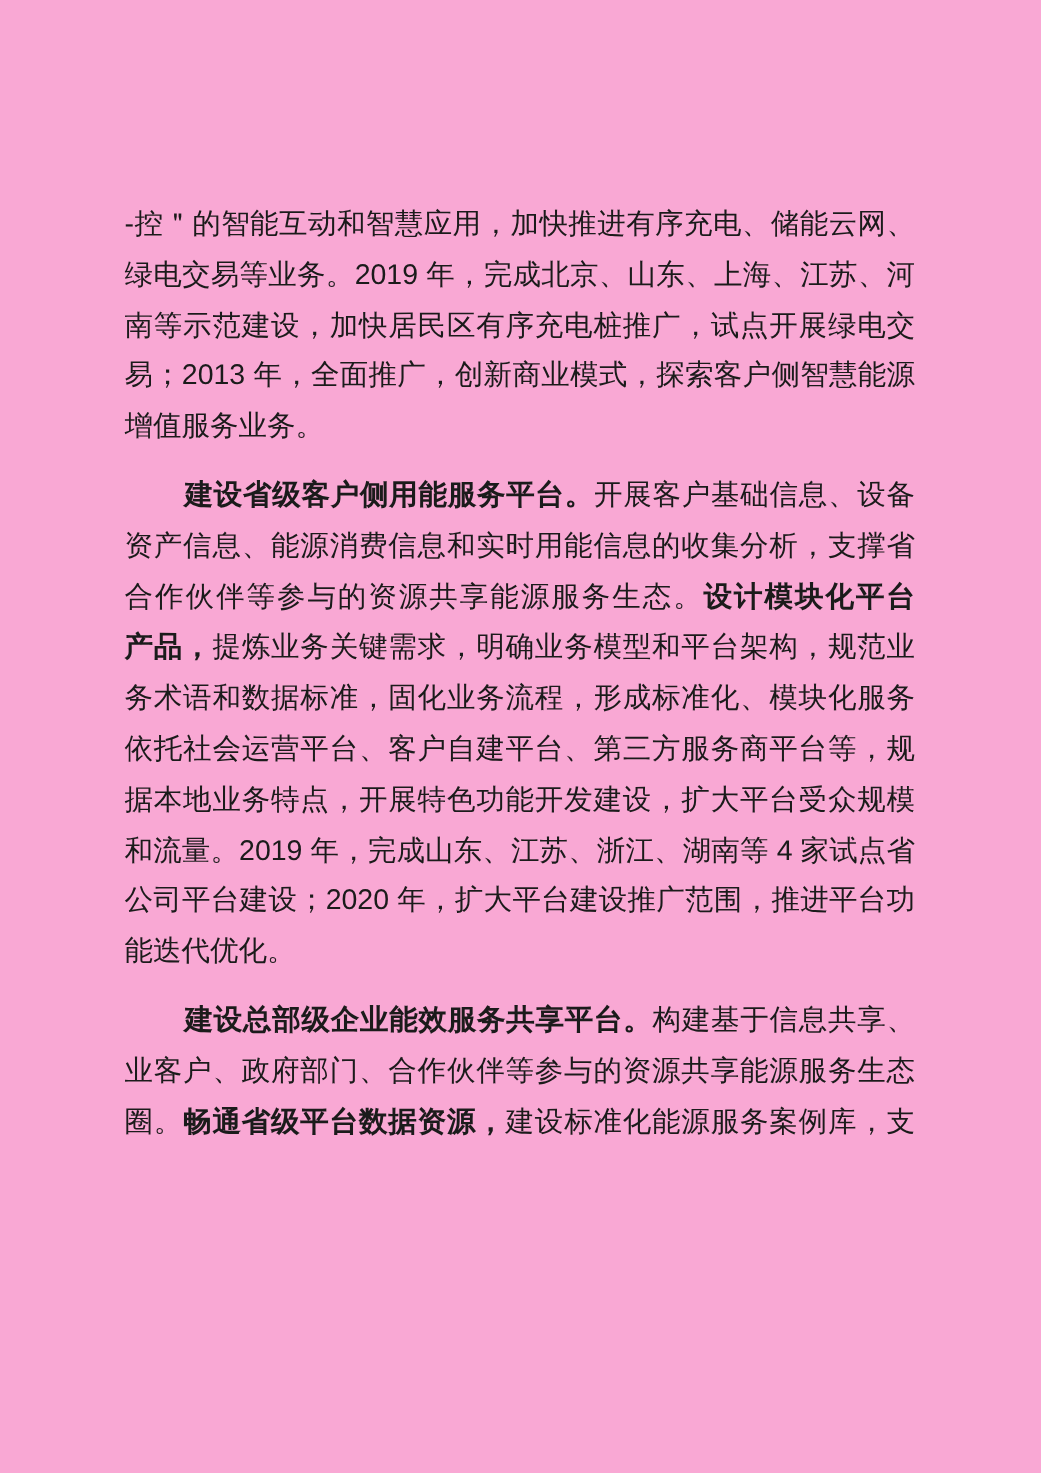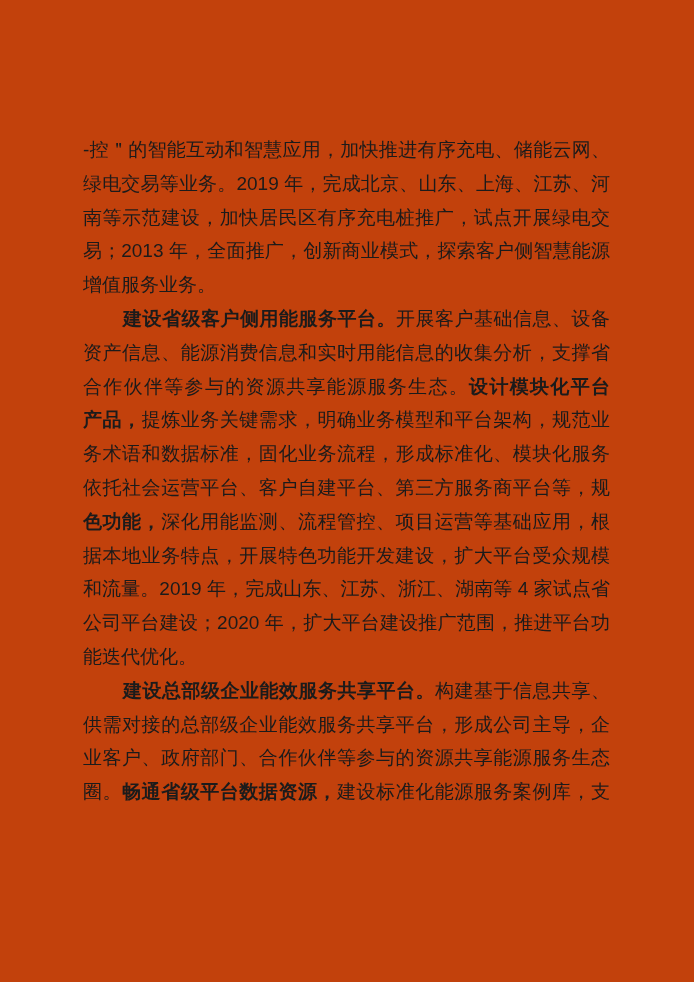--- a/index.html
+++ b/index.html
@@ -11,21 +11,21 @@
   body {
     width: 694px;
     height: 982px;
     overflow: hidden;
     font-family: "Liberation Sans", "DejaVu Sans", sans-serif;
   }
   .page {
     position: relative;
     width: 694px;
     height: 982px;
-    background: #c2410c;
+    background: #f9a8d4;
   }
   .text-block {
     position: absolute;
     left: 83px;
     top: 133px;
     width: 527px;
     color: #1b1b1b;
     font-size: 19px;
   }
   .paragraph {
@@ -37,20 +37,21 @@
     text-align: justify;
     text-align-last: justify;
     text-justify: inter-character;
     overflow: hidden;
   }
   .line.last {
     text-align-last: left;
   }
   .line.indent {
     text-indent: 40px;
+    margin-top: 12px;
   }
   .seg { font-weight: 400; }
   .seg.bold { font-weight: 700; }
 </style>
 </head>
 <body style="background: rgb(255, 255, 255);">
 
 <div class="page">
   <div class="text-block" id="doc" style="color: rgb(27, 27, 27);">
       <div class="paragraph">
@@ -60,26 +61,24 @@
         <div class="line"><span class="seg">易；2013 年，全面推广，创新商业模式，探索客户侧智慧能源</span></div>
         <div class="line last"><span class="seg">增值服务业务。</span></div>
       </div>
       <div class="paragraph">
         <div class="line indent"><span class="seg bold">建设省级客户侧用能服务平台。</span><span class="seg">开展客户基础信息、设备</span></div>
         <div class="line"><span class="seg">资产信息、能源消费信息和实时用能信息的收集分析，支撑省</span></div>
         <div class="line"><span class="seg">合作伙伴等参与的资源共享能源服务生态。</span><span class="seg bold">设计模块化平台</span></div>
         <div class="line"><span class="seg bold">产品，</span><span class="seg">提炼业务关键需求，明确业务模型和平台架构，规范业</span></div>
         <div class="line"><span class="seg">务术语和数据标准，固化业务流程，形成标准化、模块化服务</span></div>
         <div class="line"><span class="seg">依托社会运营平台、客户自建平台、第三方服务商平台等，规</span></div>
-        <div class="line"><span class="seg bold">色功能，</span><span class="seg">深化用能监测、流程管控、项目运营等基础应用，根</span></div>
         <div class="line"><span class="seg">据本地业务特点，开展特色功能开发建设，扩大平台受众规模</span></div>
         <div class="line"><span class="seg">和流量。2019 年，完成山东、江苏、浙江、湖南等 4 家试点省</span></div>
         <div class="line"><span class="seg">公司平台建设；2020 年，扩大平台建设推广范围，推进平台功</span></div>
         <div class="line last"><span class="seg">能迭代优化。</span></div>
       </div>
       <div class="paragraph">
         <div class="line indent"><span class="seg bold">建设总部级企业能效服务共享平台。</span><span class="seg">构建基于信息共享、</span></div>
-        <div class="line"><span class="seg">供需对接的总部级企业能效服务共享平台，形成公司主导，企</span></div>
         <div class="line"><span class="seg">业客户、政府部门、合作伙伴等参与的资源共享能源服务生态</span></div>
         <div class="line"><span class="seg">圈。</span><span class="seg bold">畅通省级平台数据资源，</span><span class="seg">建设标准化能源服务案例库，支</span></div>
       </div>
     </div>
 </div>
 
 </body></html>

